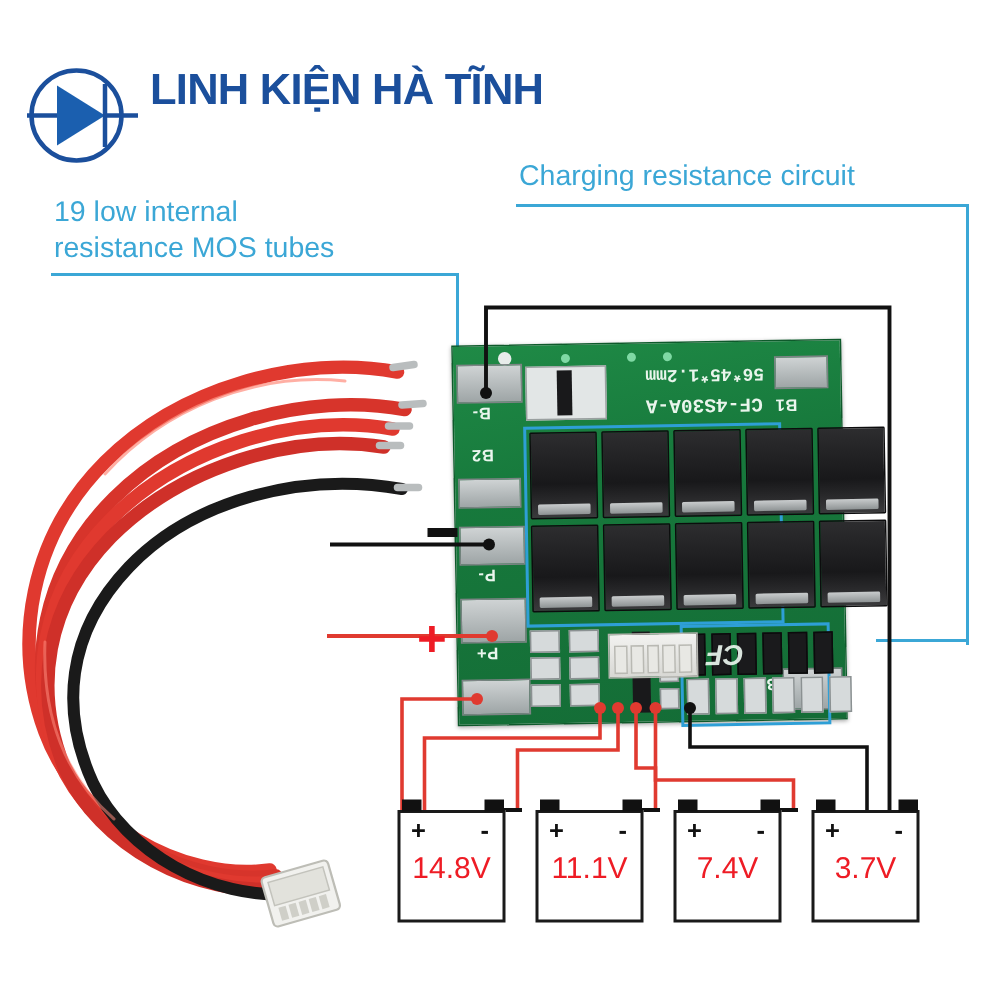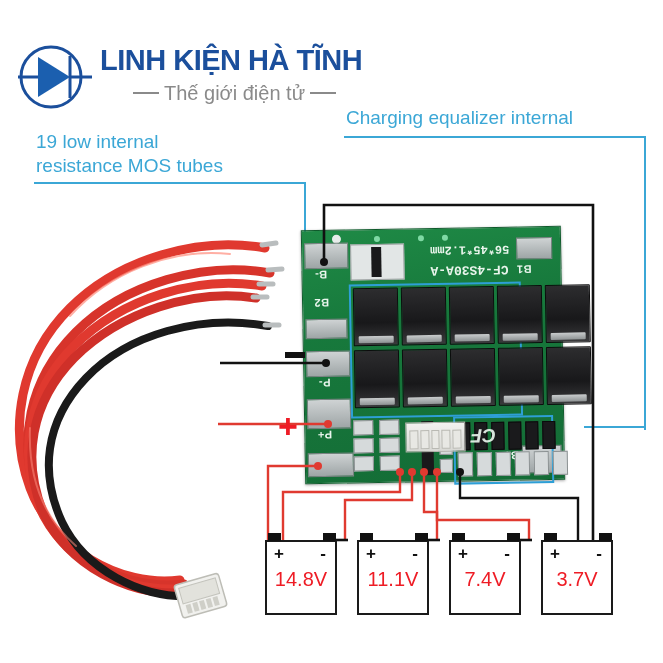--- a/index.html
+++ b/index.html
@@ -88,31 +88,28 @@
       <circle cx="33" cy="35" r="30" fill="none" stroke="#1b4f9c" stroke-width="3"></circle>
       <polygon points="20,15 52,35 20,55" fill="#1b5faf"></polygon>
       <line x1="52" y1="14" x2="52" y2="56" stroke="#1b4f9c" stroke-width="3"></line>
       <line x1="0" y1="35" x2="20" y2="35" stroke="#1b4f9c" stroke-width="3"></line>
       <line x1="52" y1="35" x2="74" y2="35" stroke="#1b4f9c" stroke-width="3"></line>
     </svg>
   </div>
 
   <div class="abs" id="brand-name">LINH KIỆN HÀ TĨNH</div>
 
-  <div class="abs" id="brand-sub">
-    <span class="rule"></span><span>Thế giới điện tử</span><span class="rule"></span>
-  </div>
 </div>
 
 <div class="abs anno" id="label-mos">19 low internal
 resistance MOS tubes</div>
 <div class="abs bracket" id="bracket-mos"></div>
 <div class="abs" id="bracket-mos-tail"></div>
 
-<div class="abs anno" id="label-charge">Charging equalizer internal</div>
+<div class="abs anno" id="label-charge">Charging resistance circuit</div>
 <div class="abs bracket" id="bracket-charge"></div>
 <div class="abs" id="bracket-charge-tail"></div>
 
 <div class="abs" id="harness">
   <svg width="300" height="400" viewBox="0 0 300 400">
     <g fill="none" stroke-linecap="round">
 
       <path d="M265,20 C200,8 120,30 70,80 C20,130 8,200 30,260 C52,320 120,360 180,352" stroke="#e0392f" stroke-width="9"></path>
       <path d="M270,45 C205,33 125,55 76,104 C28,152 17,215 38,272 C60,328 124,363 184,356" stroke="#d7342b" stroke-width="9"></path>
       <path d="M262,58 C198,47 122,70 74,118 C28,164 18,224 39,278 C62,332 126,367 186,360" stroke="#e0392f" stroke-width="9"></path>

